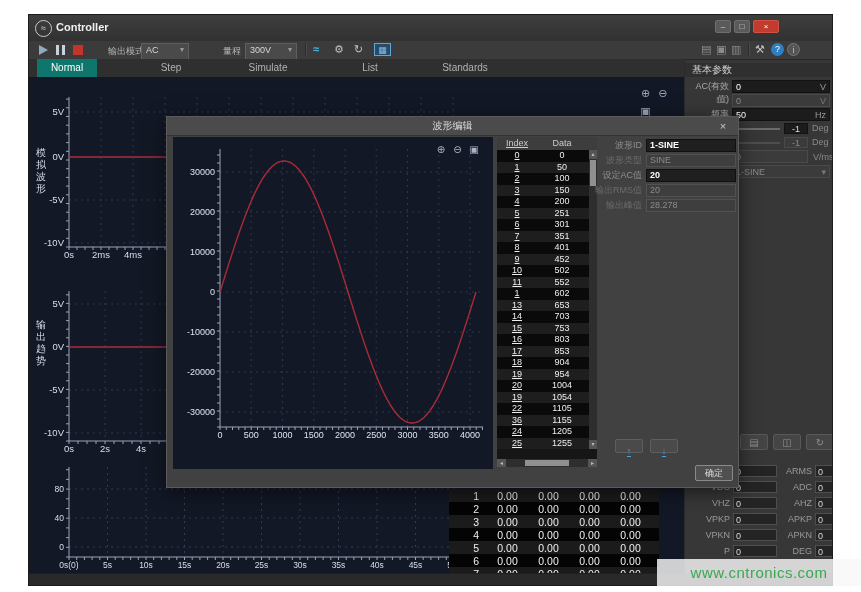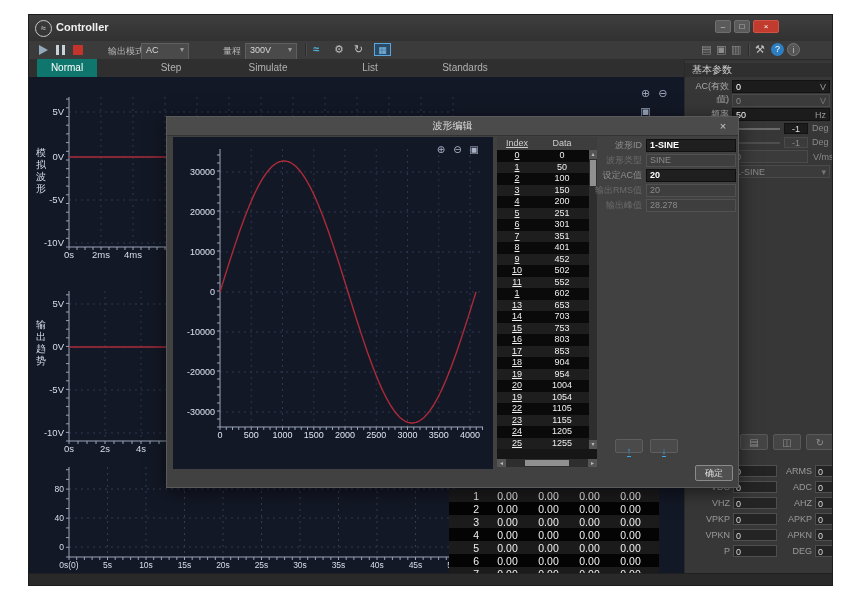--- a/index.html
+++ b/index.html
@@ -769,21 +769,21 @@
             </div>
             <div class="wtr alt">
               <span class="ci">19</span>
               <span class="cd">1054</span>
             </div>
             <div class="wtr">
               <span class="ci">22</span>
               <span class="cd">1105</span>
             </div>
             <div class="wtr alt">
-              <span class="ci">23</span>
+              <span class="ci">36</span>
               <span class="cd">1155</span>
             </div>
             <div class="wtr">
               <span class="ci">24</span>
               <span class="cd">1205</span>
             </div>
             <div class="wtr alt">
               <span class="ci">25</span>
               <span class="cd">1255</span>
             </div>
@@ -820,13 +820,14 @@
         <span class="flabel">输出峰值</span>
         <span class="finput">28.278</span>
       </div>
 
       <span class="udbtn" style="left:448px;"><span>↑</span></span>
       <span class="udbtn" style="left:483px;"><span>↓</span></span>
       <span class="okbtn">确定</span>
     </div>
 
   </div>
+  <div class="watermark">www.cntronics.com</div>
 </div>
 
 </body></html>

